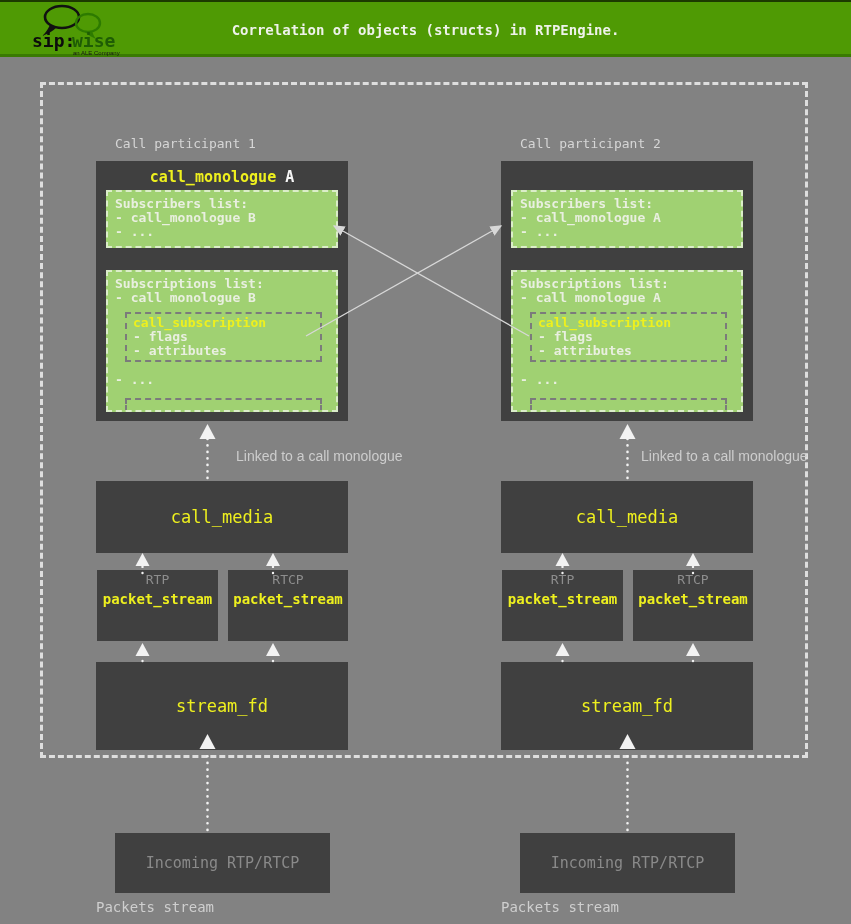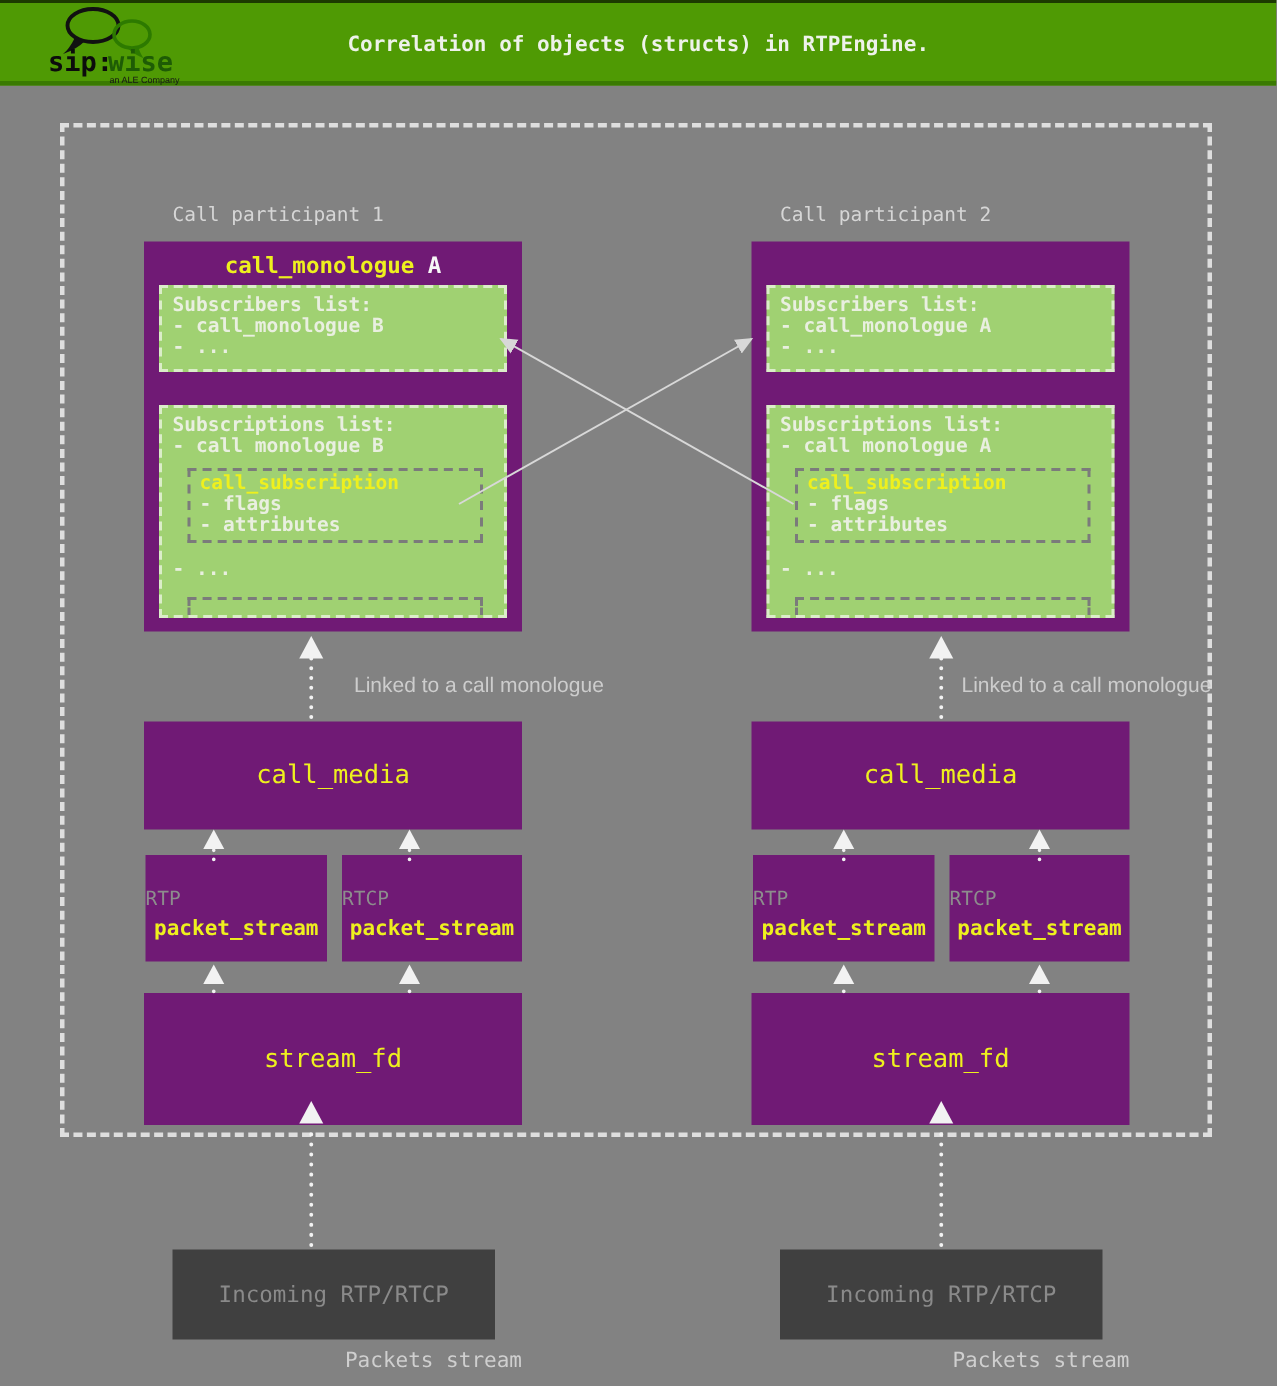--- a/index.html
+++ b/index.html
@@ -26,21 +26,21 @@
     border:3px dashed #dedede;box-sizing:border-box;
   }
   
   .col{position:absolute;top:0;width:252px;height:924px;}
   .col.c1{left:96px;}
   .col.c2{left:501px;}
   .participant-label{
     position:absolute;left:19px;top:136px;
     color:#d6d6d6;font-size:13px;white-space:nowrap;
   }
-  .gbox{position:absolute;background:#701a75;box-sizing:border-box;}
+  .gbox{position:absolute;background:#404040;box-sizing:border-box;}
   .monologue{left:0;top:161px;width:252px;height:260px;}
   .mono-title{
     text-align:center;padding-top:7px;font-weight:bold;font-size:15px;color:#eef01e;
   }
   .mono-title .mid{color:#f6f6f6;}
   .inner{
     position:absolute;left:10px;width:232px;box-sizing:border-box;
     background:#a0d172;border:2px dashed rgba(255,255,255,.62);
     color:#e9efe0;font-weight:bold;font-size:13px;line-height:14px;
     padding:5px 7px;
@@ -62,30 +62,30 @@
     font-family:"Liberation Sans",sans-serif;font-size:14px;color:#cdcdcd;
   }
   .media{left:0;top:481px;width:252px;height:72px;}
   .center-title{
     display:flex;align-items:center;justify-content:center;height:100%;
     font-weight:normal;font-size:17px;color:#eef01e;
   }
   .pstream{top:570px;height:71px;}
   .ps1{left:1px;width:121px;}
   .ps2{left:132px;width:120px;}
-  .proto{color:#8d8d8d;font-size:13px;text-align:left;padding-top:22px;}
+  .proto{color:#8d8d8d;font-size:13px;text-align:center;padding-top:2px;}
   .ps-name{color:#eef01e;font-weight:bold;font-size:14px;text-align:center;padding-top:4px;}
   .fd{left:0;top:662px;width:252px;height:88px;}
   .incoming{
     position:absolute;left:19px;top:833px;width:215px;height:60px;
     background:#404040;display:flex;align-items:center;justify-content:center;
     color:#8a8a8a;font-size:15px;
   }
   .packets-label{
-    position:absolute;left:0;top:899px;width:252px;text-align:right;
+    position:absolute;left:0;top:899px;width:252px;text-align:left;
     color:#cfcfcf;font-size:14px;
   }
   
   .arrows{position:absolute;left:0;top:0;width:851px;height:924px;pointer-events:none;z-index:10;}
 </style>
 </head>
 <body>
 
 <div class="screen">
 

